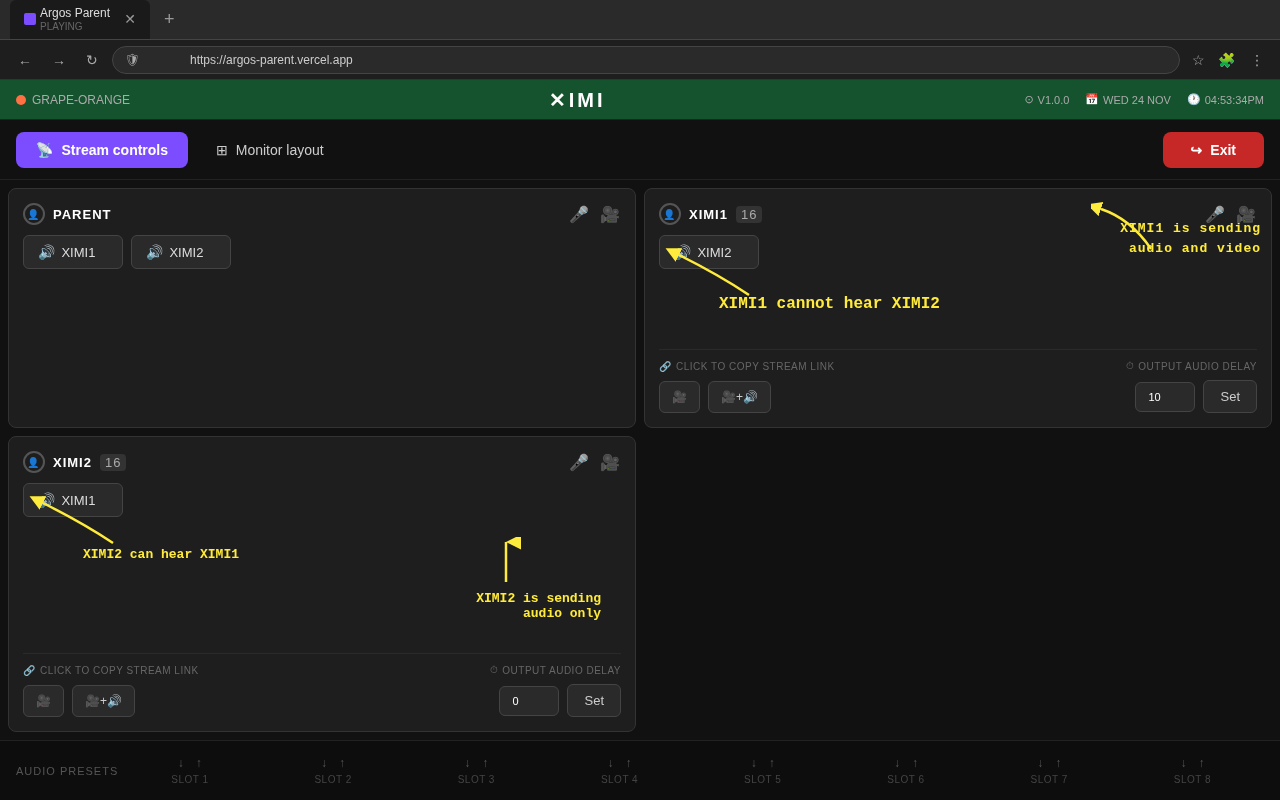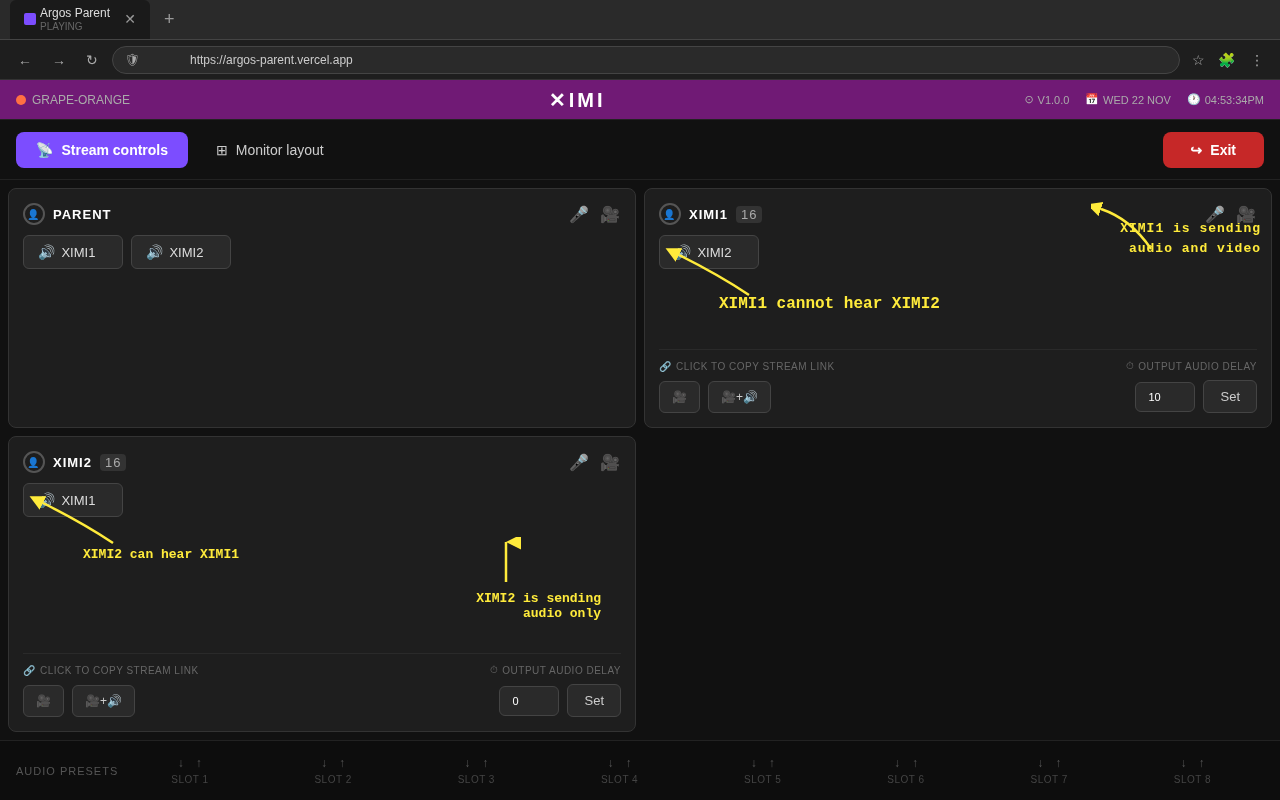--- a/index.html
+++ b/index.html
@@ -91,21 +91,21 @@
       background: none;
       border: none;
       color: #aaa;
       font-size: 14px;
       cursor: pointer;
       padding: 4px;
     }
 
     
     .app-header {
-      background: #701a75;
+      background: #14532d;
       height: 40px;
       display: flex;
       align-items: center;
       padding: 0 16px;
       border-bottom: 1px solid #222;
     }
     .grape-orange {
       display: flex;
       align-items: center;
       gap: 6px;
@@ -415,21 +415,21 @@
     <span>GRAPE-ORANGE</span>
   </div>
   <div class="logo">✕IMI</div>
   <div class="header-right">
     <span>
       <span>⊙</span>
       <span>V1.0.0</span>
     </span>
     <span>
       <span>📅</span>
-      <span>WED 22 NOV</span>
+      <span>WED 24 NOV</span>
     </span>
     <span>
       <span>🕐</span>
       <span>04:53:34PM</span>
     </span>
   </div>
 </div>
 
 <div class="toolbar">
   <button class="btn-stream-controls">

